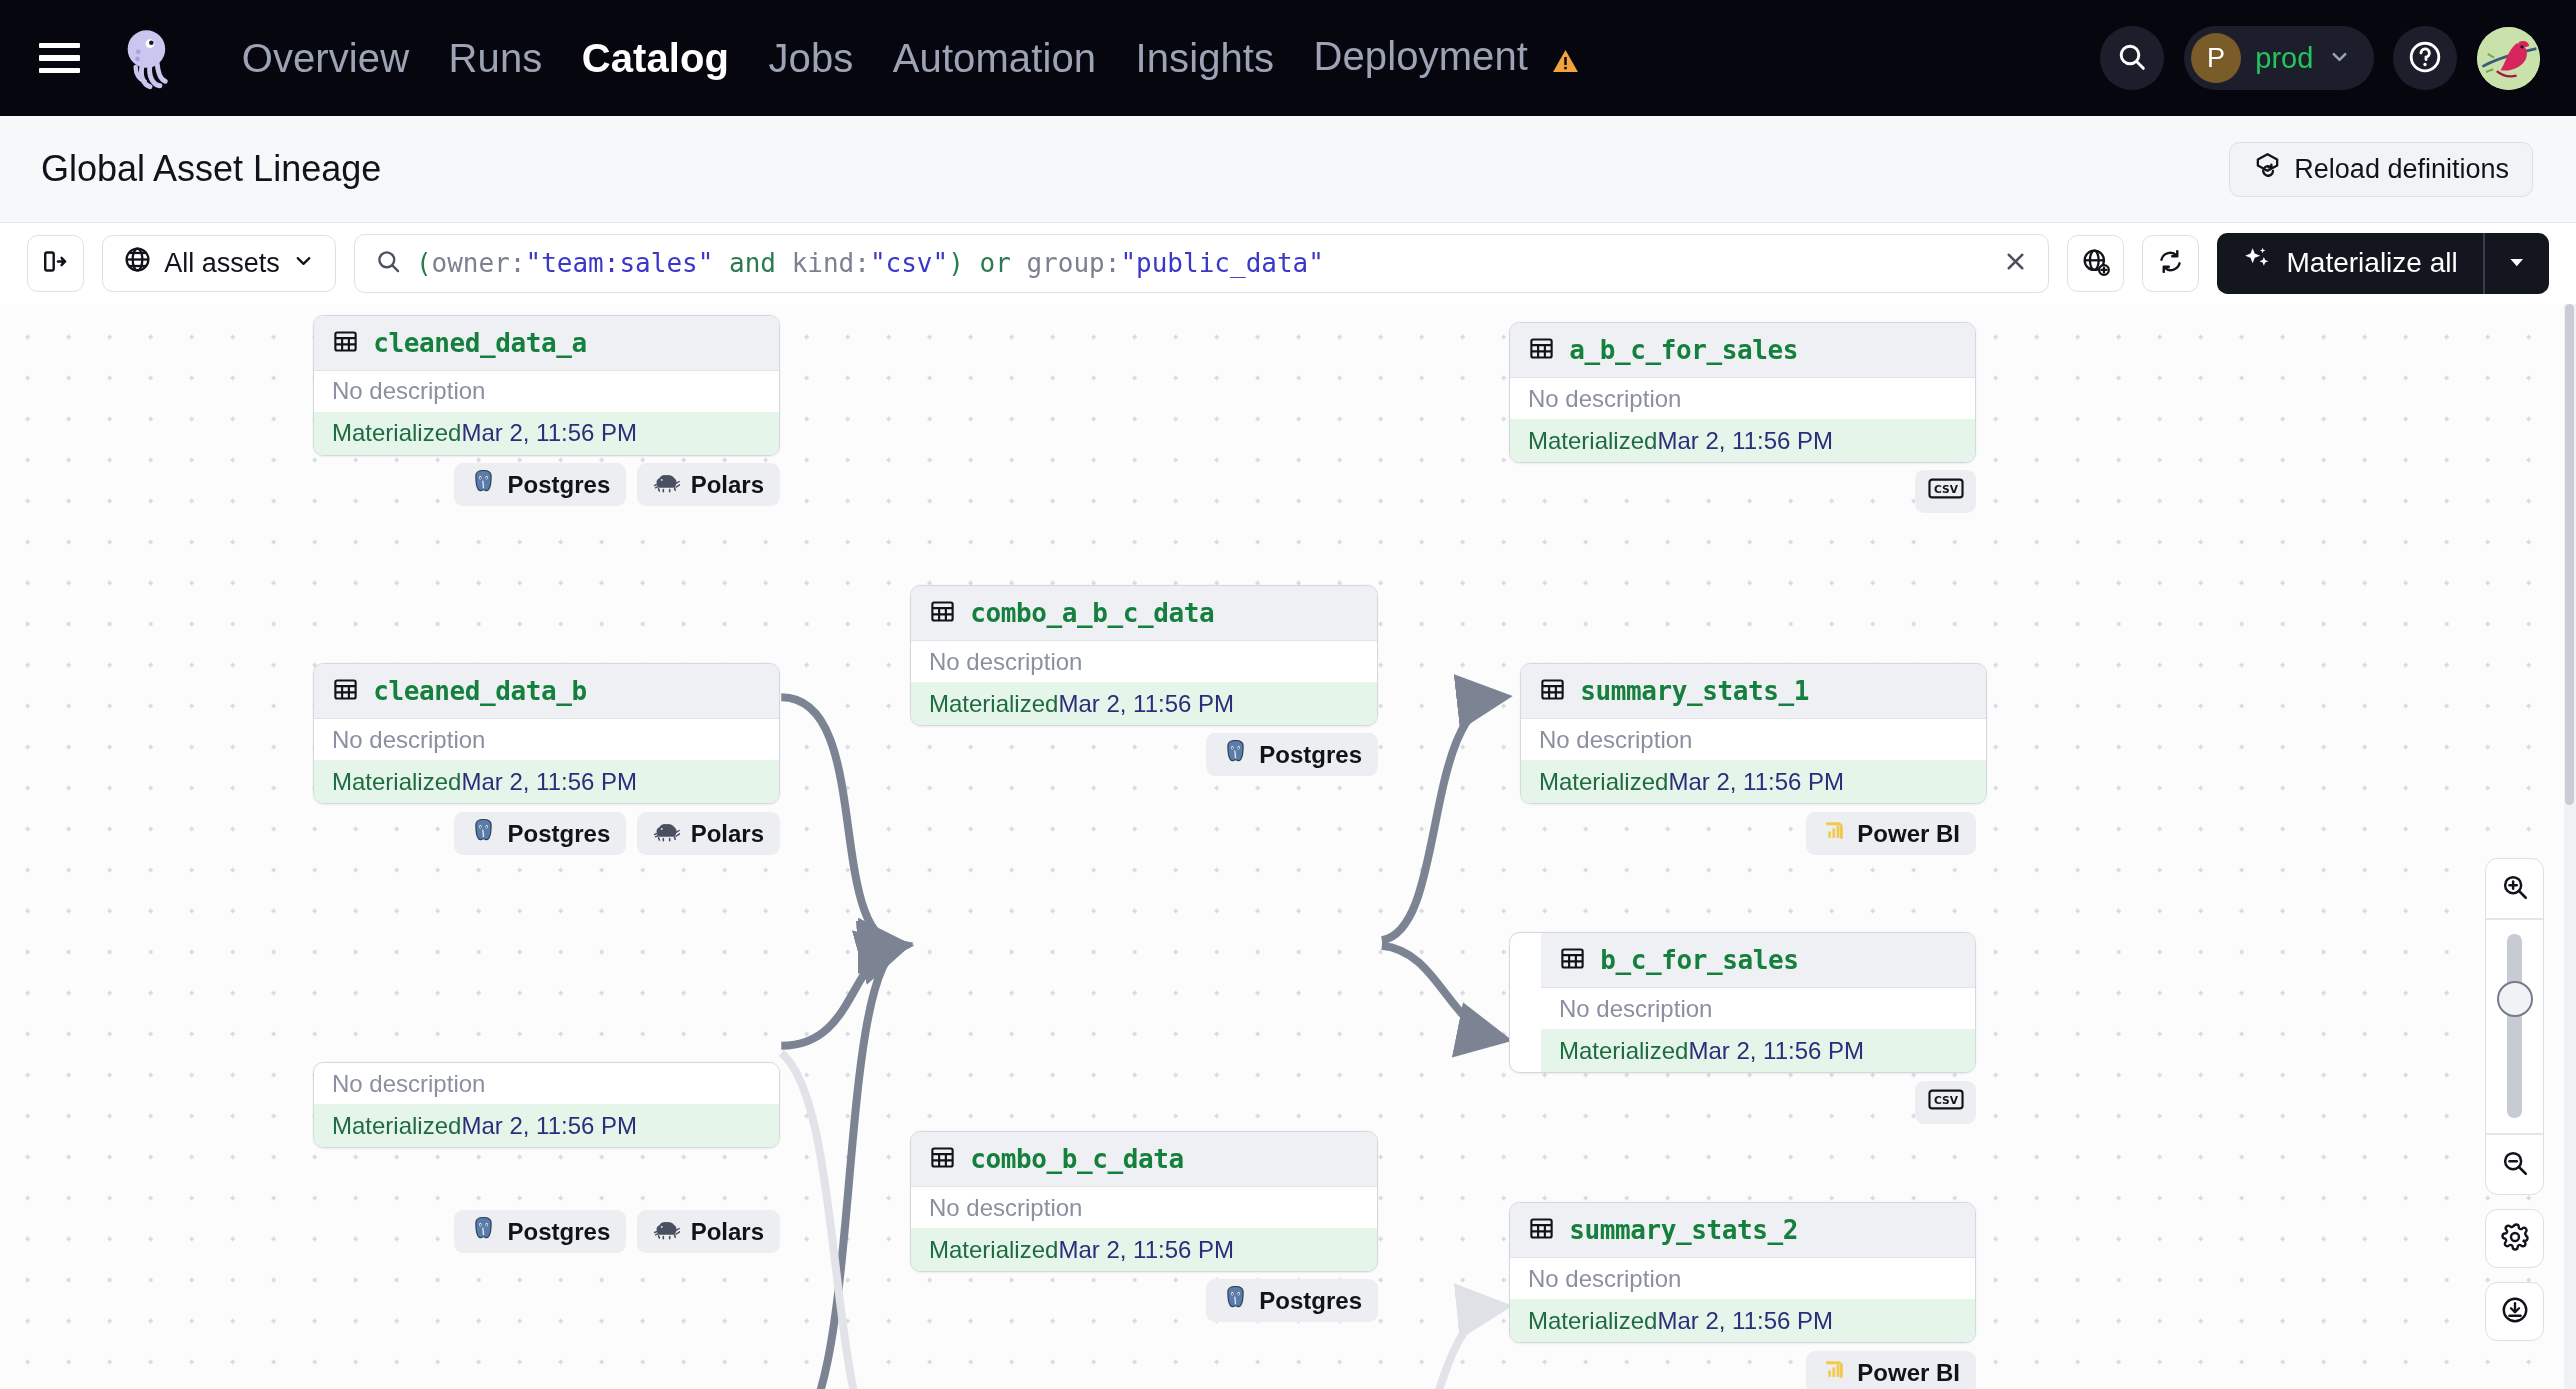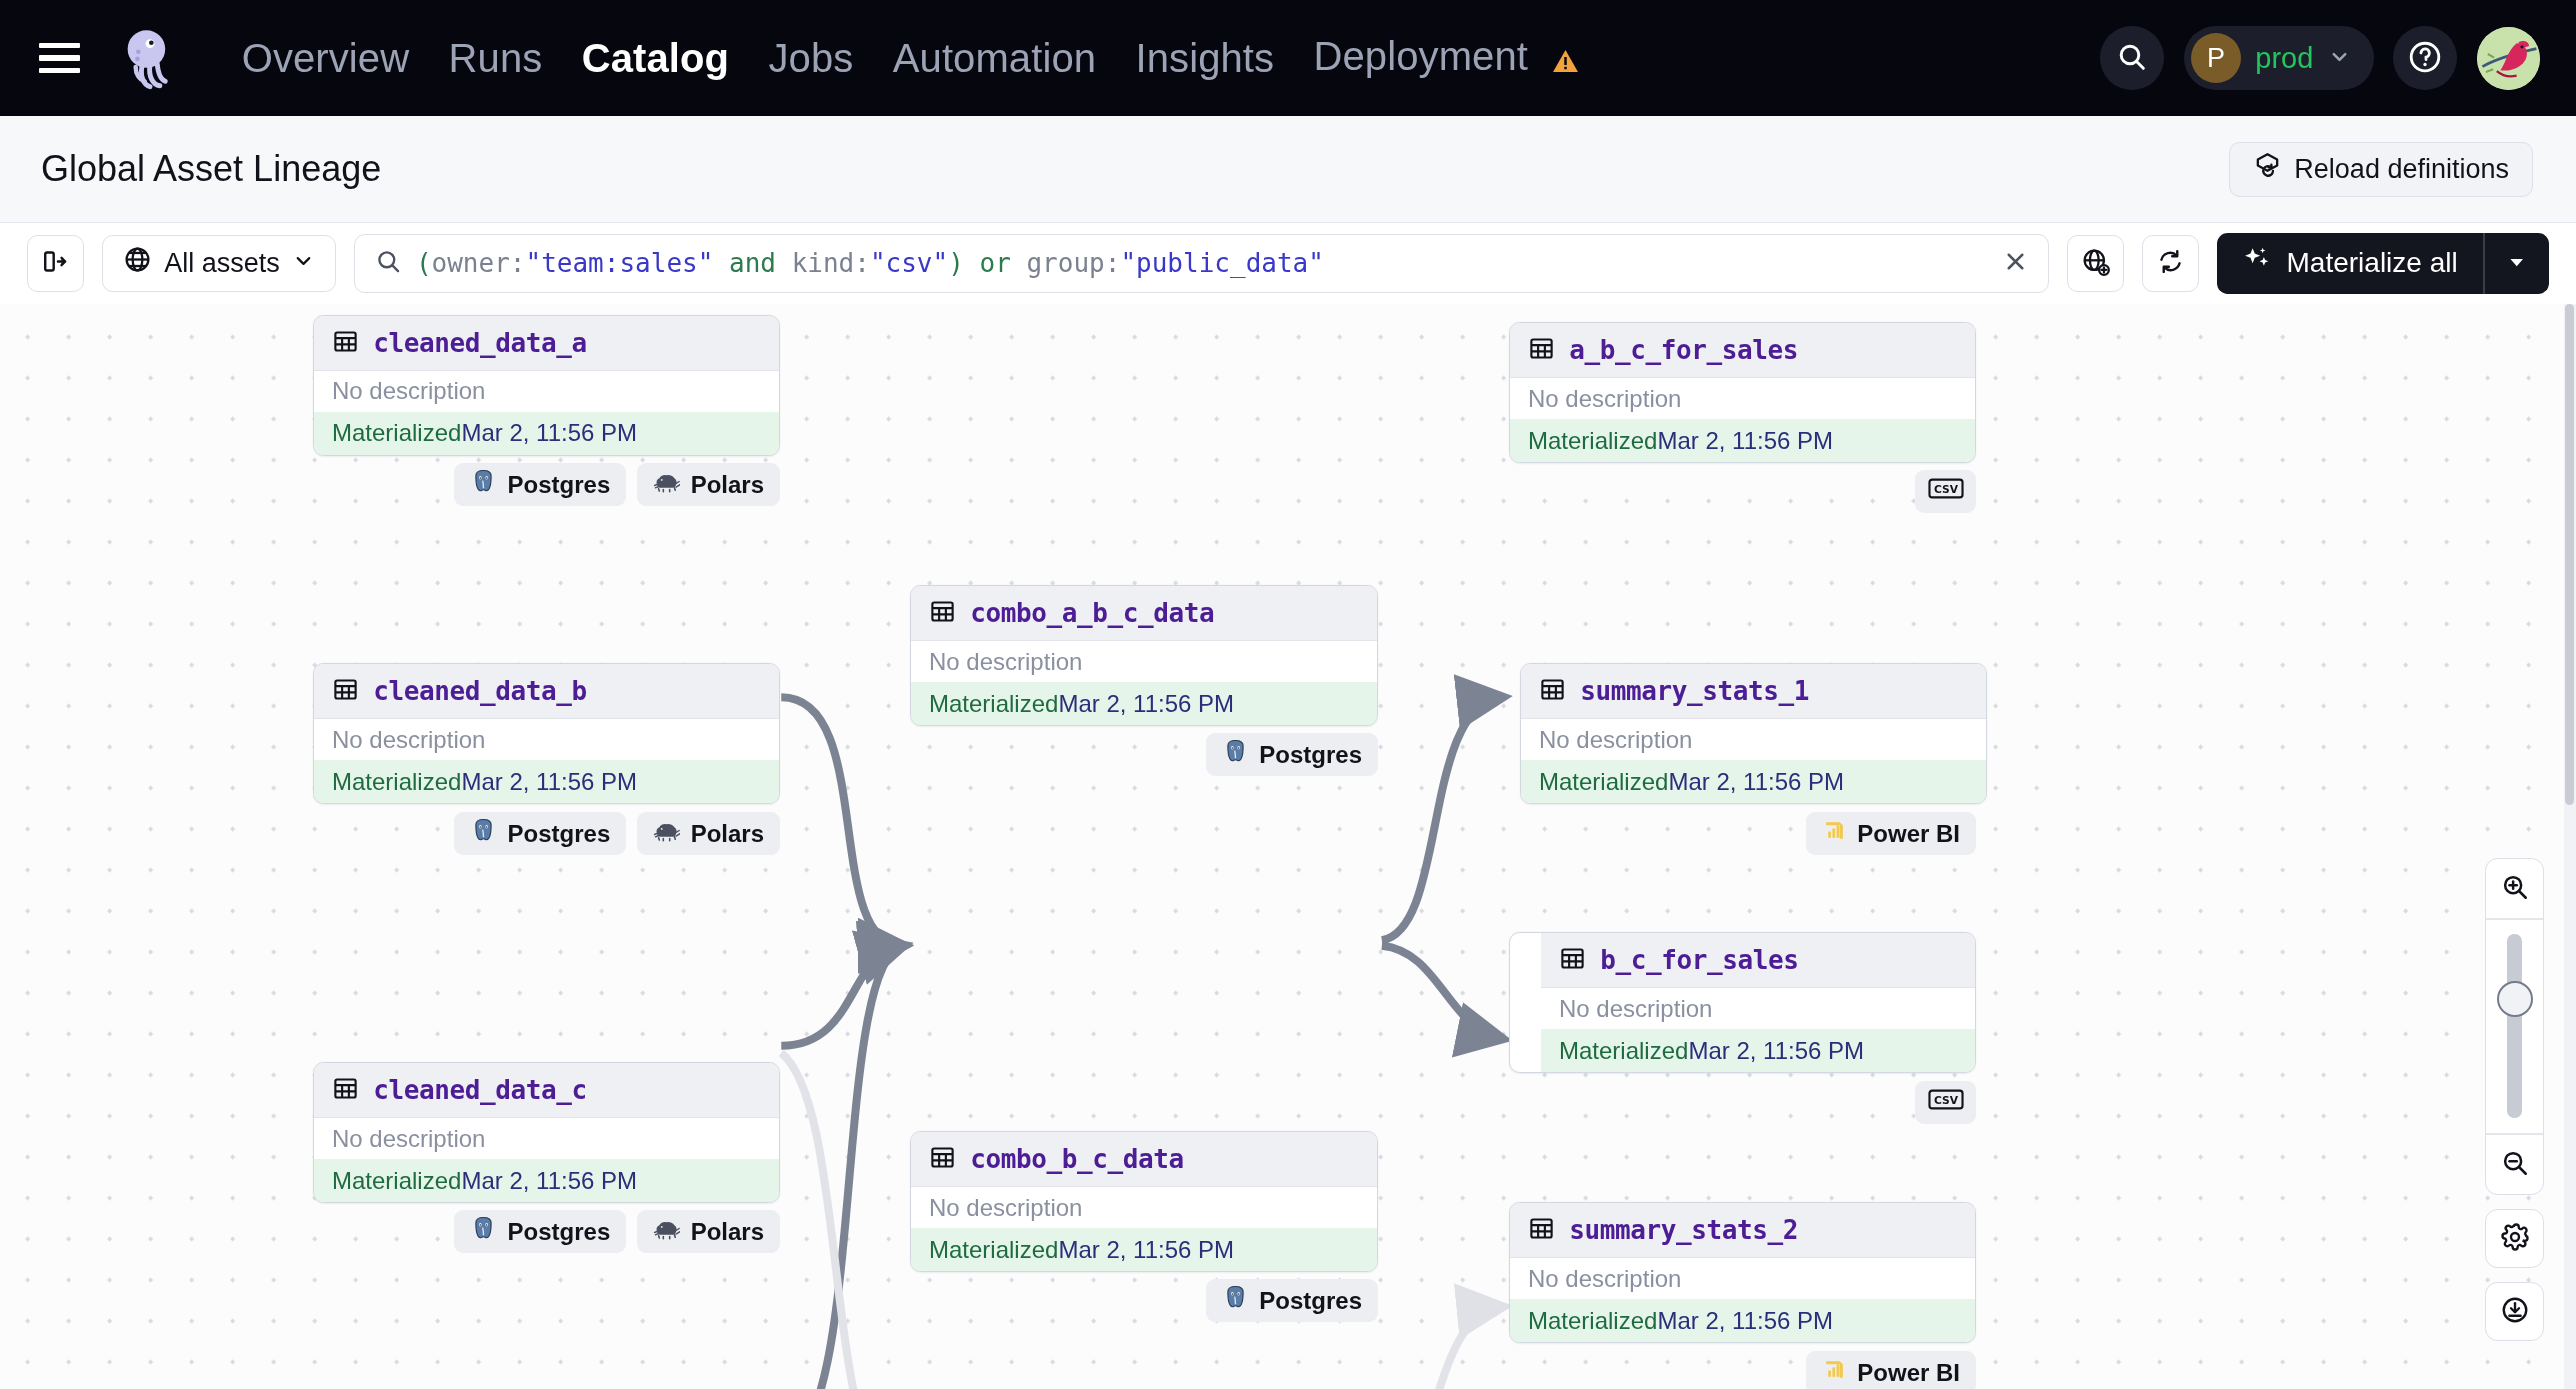--- a/index.html
+++ b/index.html
@@ -138,21 +138,21 @@
     box-shadow: 0 0.9px 1.8px rgba(20,25,40,.07);
     cursor: pointer;
   }
   .node-head {
     background: #eff0f3; border-bottom: 1.8px solid #e2e4ea;
     height: 55px; display: flex; align-items: center; gap: 14.3px;
     padding: 0 18px;
   }
   .node-name {
     font-family: "DejaVu Sans Mono", monospace; font-size: 26px;
-    color: #4c1d95; font-weight: 700; letter-spacing: -0.4px;
+    color: #15803d; font-weight: 700; letter-spacing: -0.4px;
   }
   .node-desc {
     height: 41px; display: flex; align-items: center; padding: 0 18px;
     font-size: 24px; color: #8a90a0; background: #fff;
   }
   .node-status {
     height: 43px; background: #e5f5ea;
     display: flex; align-items: center; justify-content: flex-start;
     padding: 0 18px;
   }
@@ -498,30 +498,20 @@
           <span><svg width="27" height="23" viewBox="0 0 34 26">
               <path d="M5 17 q-2-6 3-8 3-5 9-4 6-1 10 4 4 3 2 8 -1 4-6 4 H11 q-5 0-6-4z" fill="#4a5060"></path>
               <path d="M2 18 l5-2 M3 21 l5-2 M28 16 l5-3 M29 20 l5-3" stroke="#4a5060" stroke-width="1.8" stroke-linecap="round"></path>
               <circle cx="11" cy="11" r="1.2" fill="#e8e9ee"></circle>
               <path d="M7 22 l1 3 M13 23 l0 3 M21 23 l0 3 M27 21 l1 3" stroke="#4a5060" stroke-width="2" stroke-linecap="round"></path>
             </svg></span>
           <span>Polars</span>
         </div>
       </div>
       <div class="node" style="left: 313px; top: 758px; width: 467px;">
-        <div class="node-head">
-          <span><svg width="27" height="27" viewBox="0 0 24 24" fill="none" stroke="#12131a" stroke-width="1.9">
-              <rect x="3" y="4" width="18" height="16" rx="1.6"></rect>
-              <line x1="3" y1="9" x2="21" y2="9"></line>
-              <line x1="3" y1="14.5" x2="21" y2="14.5"></line>
-              <line x1="9" y1="9" x2="9" y2="20"></line>
-              <line x1="15" y1="9" x2="15" y2="20"></line>
-            </svg></span>
-          <span class="node-name">cleaned_data_c</span>
-        </div>
         <div class="node-desc">No description</div>
         <div class="node-status">
           <span class="st-label">Materialized</span>
           <span class="st-time">Mar 2, 11:56 PM</span>
         </div>
       </div>
       <div class="tagrow" style="left: 313px; top: 906px; width: 467px; justify-content: flex-end;">
         <div class="tag">
           <span><svg width="27" height="27" viewBox="0 0 32 32">
               <path d="M16 3c-5 0-9 2-9 6 0 3 0 8 1 12 .8 3 2.5 6 4.5 6 1.3 0 1.8-1.2 3.5-1.2s2.2 1.2 3.5 1.2c2 0 3.7-3 4.5-6 1-4 1-9 1-12 0-4-4-6-9-6z" fill="#5a7ca8" stroke="#2b3e57" stroke-width="1.4"></path>

